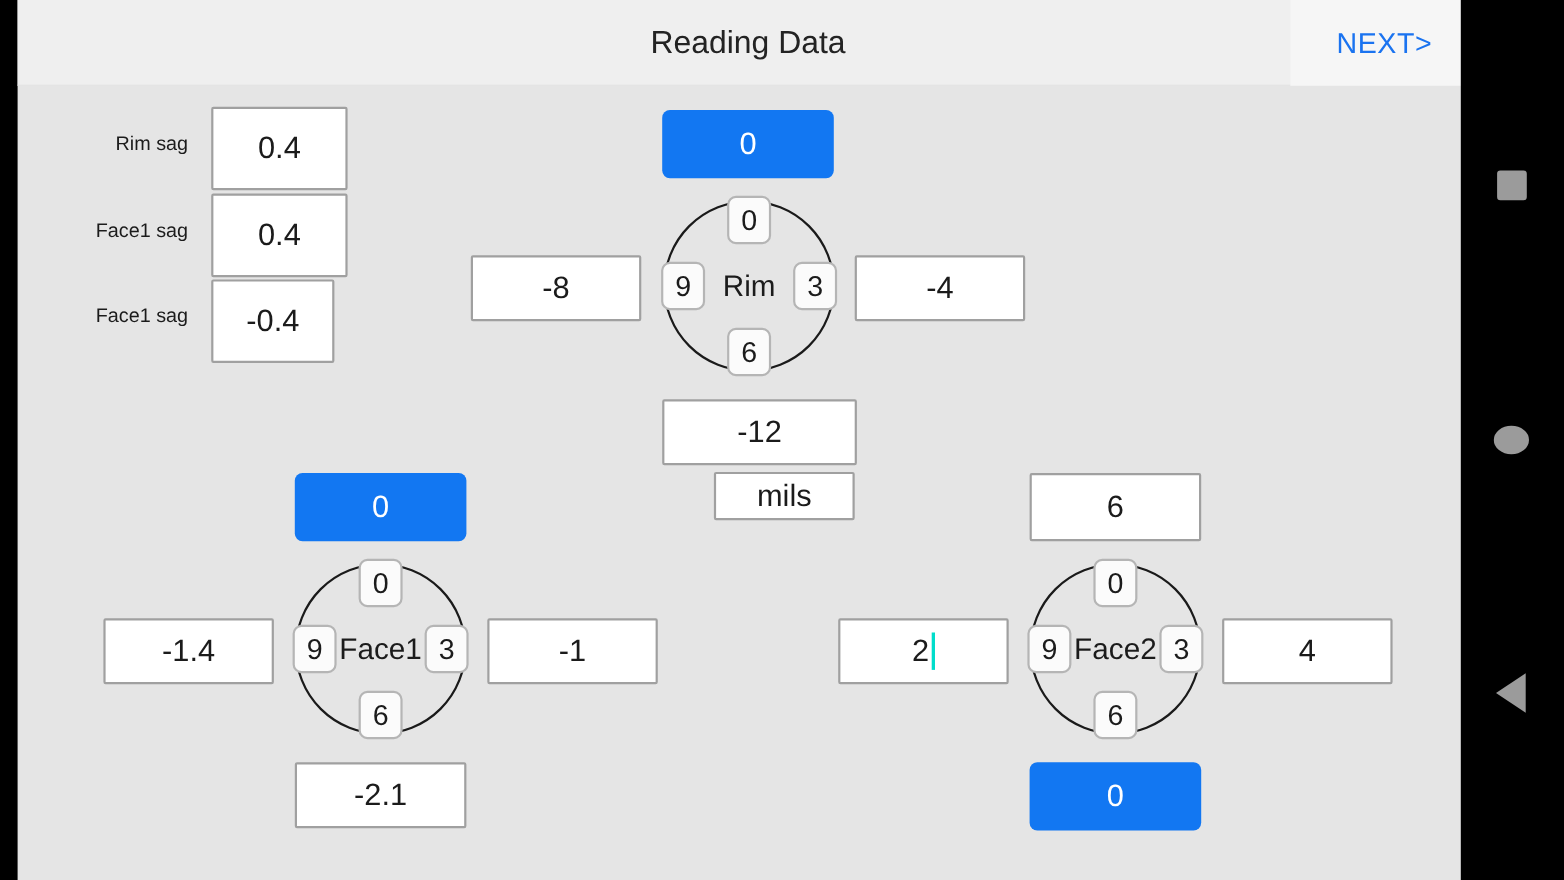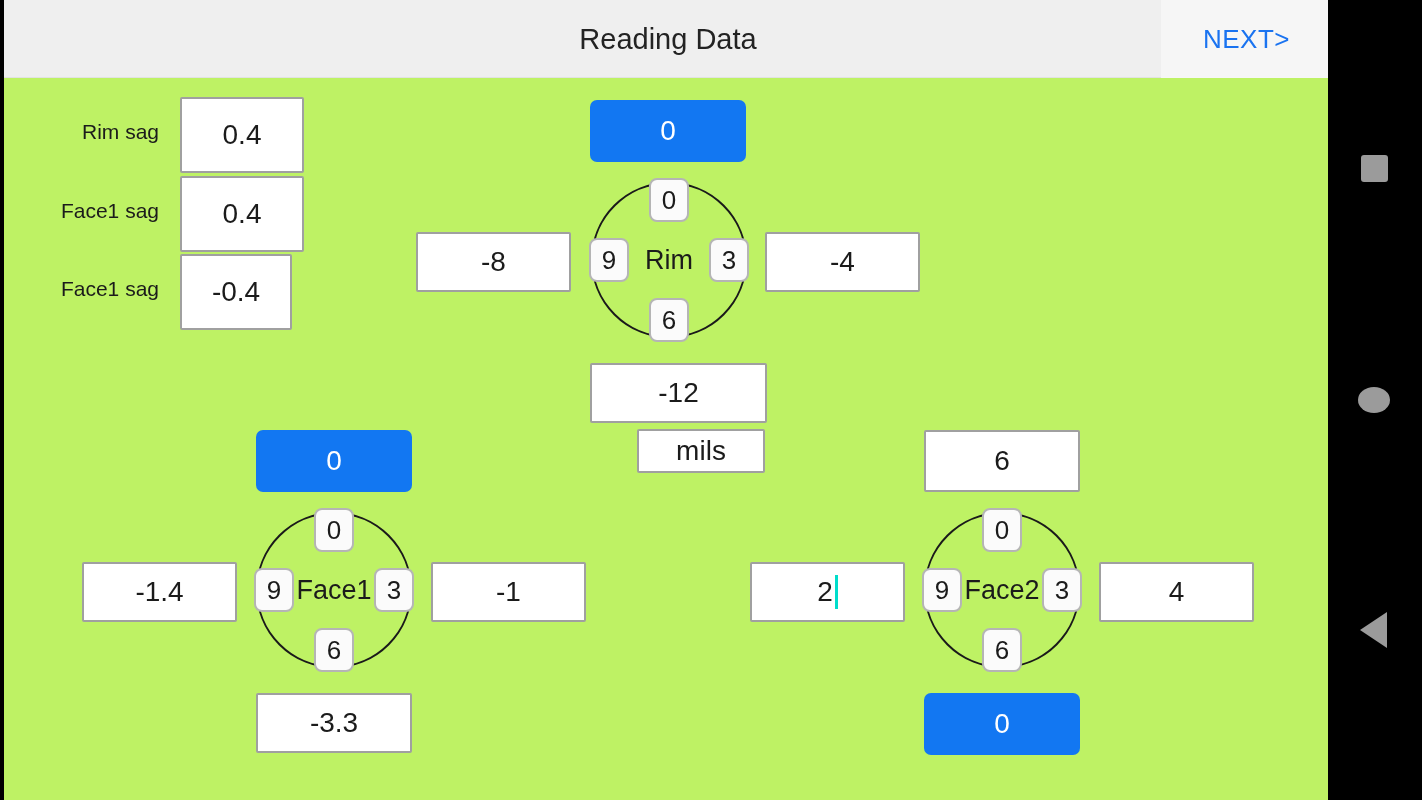--- a/index.html
+++ b/index.html
@@ -9,24 +9,24 @@
   }
   body {
     width: 1422px;
     height: 800px;
     overflow: hidden;
     font-family: "Liberation Sans", sans-serif;
   }
 
   #app {
     position: absolute;
-    left: 4px; top: 0;
+    left: 16px; top: 0;
     width: 1328px;
     height: 800px;
-    background: #bef264;
+    background: #e5e5e5;
   }
 
   
   .header {
     position: absolute;
     left: 0; top: 0;
     width: 1328px;
     height: 78px;
     background: #efefef;
     border-bottom: 1px solid #e2e2e2;
@@ -79,21 +79,21 @@
     box-sizing: border-box;
     display: flex;
     align-items: center;
     justify-content: center;
     font-size: 28px;
     color: #ffffff;
   }
 
   .sag-label {
     position: absolute;
-    font-size: 21px;
+    font-size: 18px;
     color: #1b1b1b;
     text-align: right;
     white-space: nowrap;
   }
 
   
   .dial {
     position: absolute;
     width: 156px;
     height: 156px;
@@ -237,21 +237,21 @@
 
     <div class="dial" style="left:252px; top:512px;">
       <div class="dial-circle"></div>
       <div class="dial-center">Face1</div>
       <div class="dial-node node-top">0</div>
       <div class="dial-node node-right">3</div>
       <div class="dial-node node-bottom">6</div>
       <div class="dial-node node-left">9</div>
     </div>
 
-    <div class="field" style="left:252px; top:693px; width:156px; height:60px;">-3.3</div>
+    <div class="field" style="left:252px; top:693px; width:156px; height:60px;">-2.1</div>
   </div>
 
   <div>
     <div class="field" style="left:920px; top:430px; width:156px; height:62px;">6</div>
 
     <div class="field" style="left:746px; top:562px; width:155px; height:60px;">
       <span>2</span>
         <span class="caret"></span>
     </div>
 

